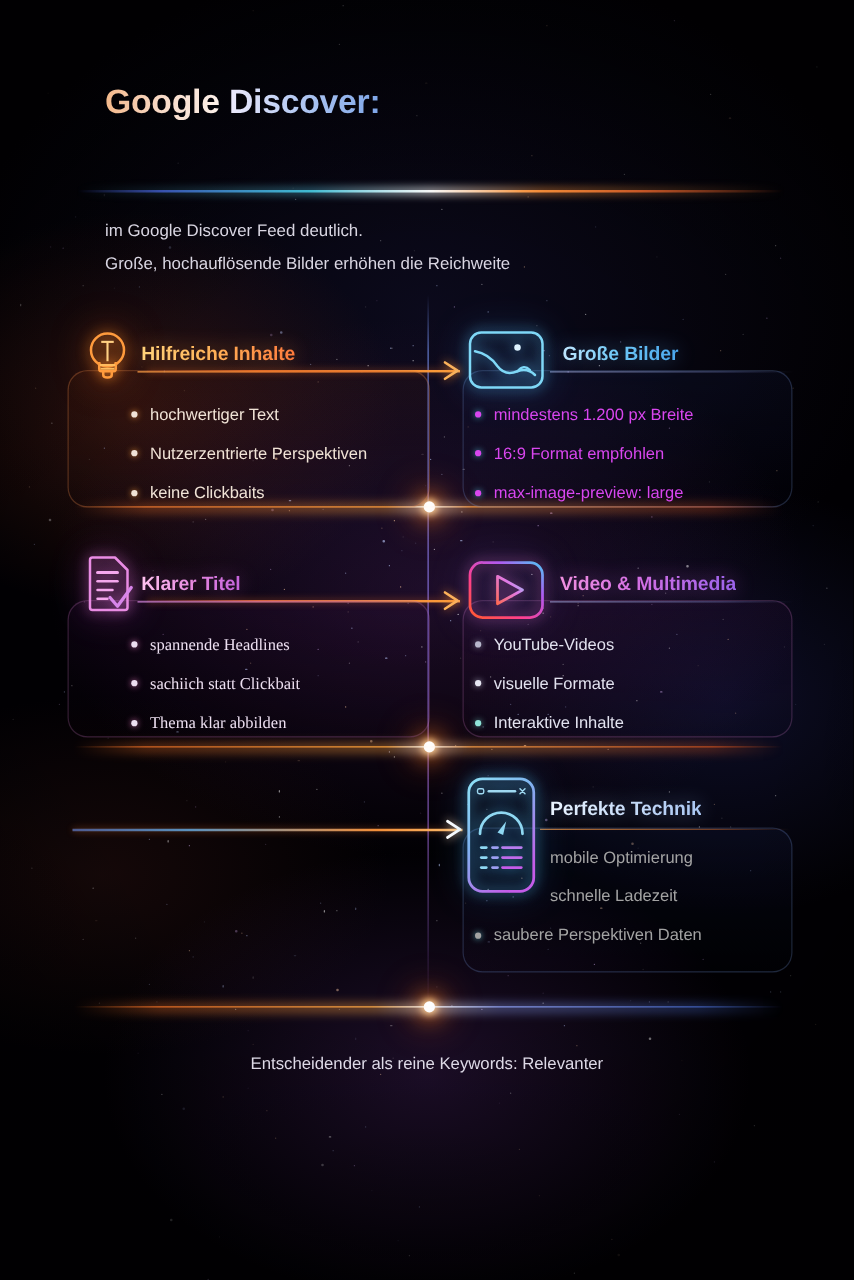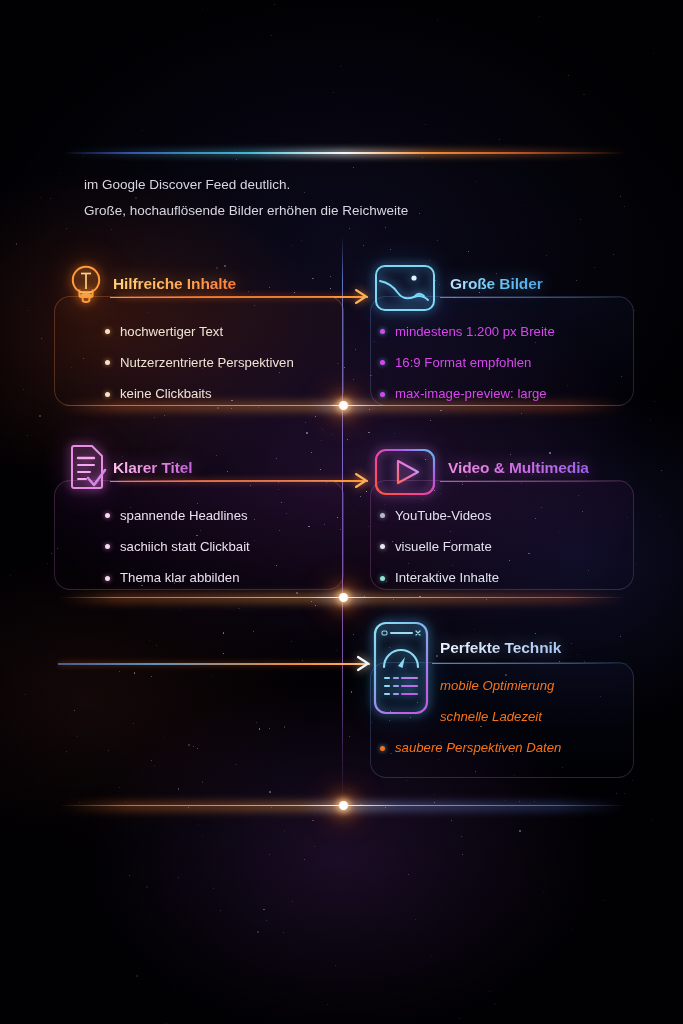--- a/index.html
+++ b/index.html
@@ -111,27 +111,27 @@
   ul.items li{position:relative;font-size:13.2px;line-height:1;margin-bottom:18px;
     white-space:nowrap;padding-left:15px;}
   ul.items li::before{content:"";position:absolute;left:0;top:50%;width:5px;height:5px;
     margin-top:-2.5px;border-radius:50%;background:currentColor;}
   ul.items li.nobullet{padding-left:15px;}
   ul.items li.nobullet::before{display:none;}
   .warm-text{color:#f0e3d6;}
   .warm-text li::before{background:#ffae52;box-shadow:0 0 5px rgba(255,160,60,.8);}
   .cool-text{color:#d946ef;}
   .cool-text li::before{background:#67d3e8;box-shadow:0 0 5px rgba(90,200,230,.8);}
-  .pink-text{color:#ecdff0;}
+  .pink-text{color:#ecdff0;font-family:Liberation Serif, serif;}
   .pink-text li::before{background:#f490c8;box-shadow:0 0 5px rgba(240,130,200,.8);}
   .mm-text{color:#e2e2ef;}
   .mm-text li:nth-child(1)::before{background:#b8b8cc;box-shadow:0 0 5px rgba(180,180,210,.7);}
   .mm-text li:nth-child(2)::before{background:#e6e6f2;box-shadow:0 0 5px rgba(220,220,240,.7);}
   .mm-text li:nth-child(3)::before{background:#8fe3d8;box-shadow:0 0 5px rgba(120,220,210,.7);}
-  .tech-text{color:#f97316;font-style:italic;}
+  .tech-text{color:#a3a3a3;}
   .tech-text li::before{background:#6fd9e0;box-shadow:0 0 5px rgba(110,215,225,.8);}
 
   
   .icon{position:absolute;}
   .icon svg{display:block;overflow:visible;}
   .gl-warm{filter:drop-shadow(0 0 5px rgba(255,140,40,.9)) drop-shadow(0 0 14px rgba(255,110,20,.5));}
   .gl-cyan{filter:drop-shadow(0 0 5px rgba(90,200,255,.9)) drop-shadow(0 0 14px rgba(60,160,255,.45));}
   .gl-pink{filter:drop-shadow(0 0 5px rgba(235,120,220,.85)) drop-shadow(0 0 14px rgba(200,80,220,.45));}
   .gl-mix{filter:drop-shadow(0 0 5px rgba(220,110,200,.8)) drop-shadow(0 0 14px rgba(120,120,255,.4));}
 
@@ -477,20 +477,21 @@
       <i style="left:374.0px;top:340.6px;width:1px;height:1px;background:rgba(255,205,165,0.25)"></i>
       <i style="left:534.8px;top:342.2px;width:1px;height:1px;background:rgba(225,185,255,0.45)"></i>
       <i style="left:281.1px;top:501.5px;width:1px;height:1px;background:rgba(190,205,255,0.76)"></i>
       <i style="left:111.1px;top:228.6px;width:1px;height:1px;background:rgba(190,205,255,0.30)"></i>
       <i style="left:374.2px;top:643.1px;width:1px;height:1px;background:rgba(255,255,255,0.54)"></i>
       <i style="left:451.7px;top:564.8px;width:1px;height:1px;background:rgba(190,205,255,0.32)"></i>
     </div>
   <div class="vignette"></div>
 
   <div class="header">
+    <div class="h-l1"><span class="g-warm">Google </span><span class="g-cool">Discover:</span></div>
   </div>
   <div class="hr-head"></div>
   <div class="intro">
     <div>im Google Discover Feed deutlich.</div>
     <div>Große, hochauflösende Bilder erhöhen die Reichweite</div>
   </div>
 
   <div class="spine"></div>
   <div class="node" style="left:343px;top:405px;"></div>
   <div class="node" style="left:343px;top:597px;"></div>
@@ -652,15 +653,16 @@
     </svg>
   </div>
   <div class="card-title t-ice" style="left:440px;top:639px;">Perfekte Technik</div>
   <ul class="items tech-text" style="left:425px;top:679px;">
     <li class="nobullet">mobile Optimierung</li>
     <li class="nobullet">schnelle Ladezeit</li>
     <li style="margin-left:-45px;">saubere Perspektiven Daten</li>
   </ul>
 
   <div class="footer">
+    <div>Entscheidender als reine Keywords: Relevanter</div>
   </div>
 
 </div>
 
 </body></html>

